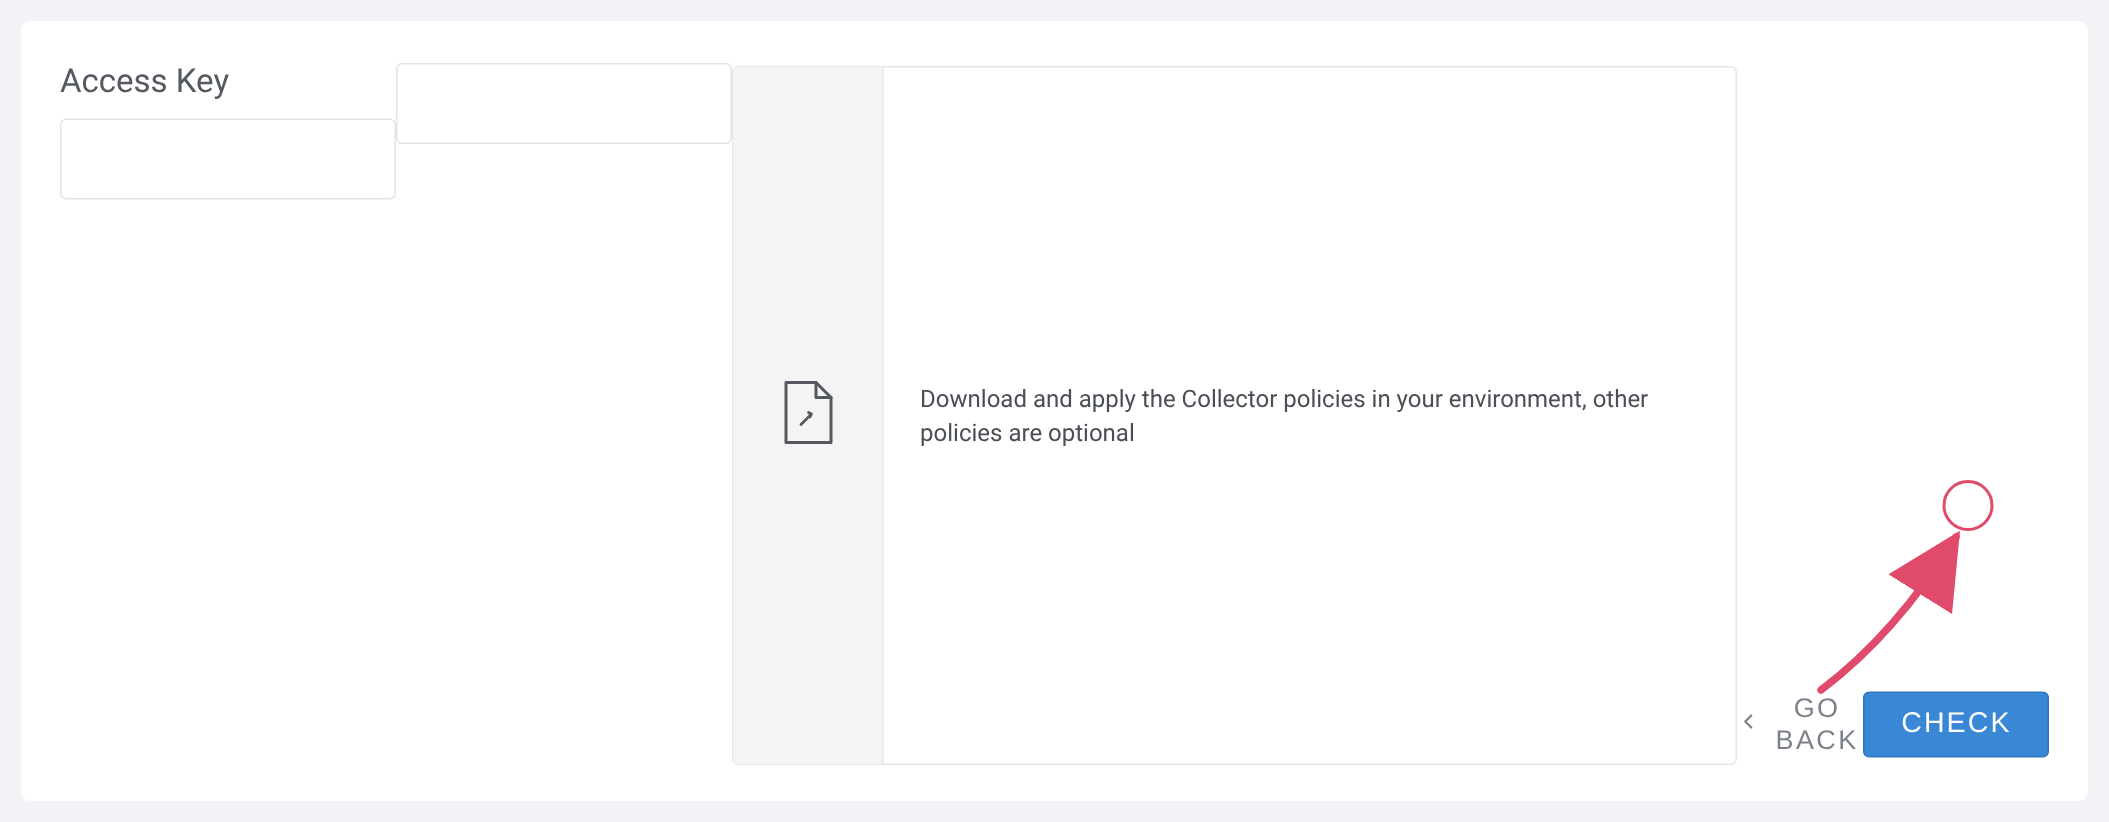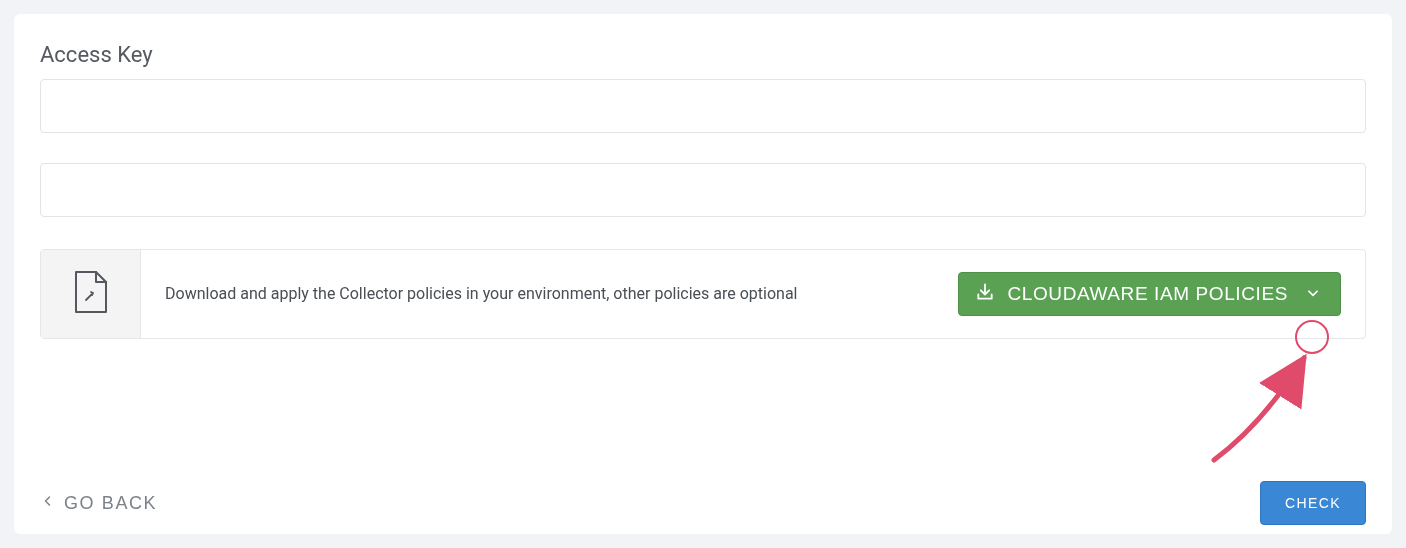--- a/index.html
+++ b/index.html
@@ -8,23 +8,22 @@
     background: #f1f3f6;
     font-family: -apple-system, BlinkMacSystemFont, "Segoe UI", Roboto, "Helvetica Neue", Arial, sans-serif;
     color: #4a4a4a;
     padding: 14px;
   }
   .card {
     background: #ffffff;
     border-radius: 6px;
     width: 100%;
     height: 100%;
-    padding: 28px 26px 9px 26px;
+    padding: 28px 26px 24px 26px;
     display: flex;
-    flex-direction: column;
     position: relative;
   }
   .form-group { margin-bottom: 30px; }
   .label {
     font-size: 22px;
     color: #555960;
     margin-bottom: 12px;
     display: block;
     font-weight: 400;
   }
@@ -109,21 +108,21 @@
     cursor: pointer;
     padding: 6px 2px;
   }
   .check-btn {
     background: #3a87d6;
     color: #fff;
     border: 1px solid #2f76c1;
     border-radius: 4px;
     height: 44px;
     padding: 0 24px;
-    font-size: 14px;
+    font-size: 19px;
     letter-spacing: 1.4px;
     cursor: pointer;
   }
 
   
   .anno-circle {
     position: absolute;
     width: 34px; height: 34px;
     border: 2px solid #e04a6b;
     border-radius: 50%;
@@ -153,37 +152,20 @@
       <span>
         <svg width="36" height="44" viewBox="0 0 36 44" fill="none" stroke="#55585e" stroke-width="2" stroke-linejoin="round" stroke-linecap="round">
           <path d="M3 2 H23 L33 12 V42 H3 Z"></path>
           <path d="M23 2 V12 H33"></path>
           <path d="M13 30 L20 23 M20 23 L18 22 M20 23 L19 25" stroke-width="1.8"></path>
         </svg>
       </span>
     </div>
     <div class="info-body">
       <div class="info-text">Download and apply the Collector policies in your environment, other policies are optional</div>
-      <button class="iam-btn">
-        <span>
-          <svg width="20" height="20" viewBox="0 0 24 24" fill="none" stroke="#ffffff" stroke-width="2.2" stroke-linecap="round" stroke-linejoin="round">
-            <path d="M12 3 V14"></path>
-            <path d="M7 10 L12 15 L17 10"></path>
-            <path d="M4 15 V20 H20 V15"></path>
-          </svg>
-        </span>
-        <span>CLOUDAWARE IAM POLICIES</span>
-        <span class="chev-wrap">
-          <span>
-            <svg width="14" height="14" viewBox="0 0 24 24" fill="none" stroke="#ffffff" stroke-width="3" stroke-linecap="round" stroke-linejoin="round">
-              <polyline points="5 9 12 16 19 9"></polyline>
-            </svg>
-          </span>
-        </span>
-      </button>
     </div>
   </div>
 
   <div class="footer-row">
     <button class="go-back">
       <span>
         <svg width="12" height="16" viewBox="0 0 24 24" fill="none" stroke="#7d818a" stroke-width="3" stroke-linecap="round" stroke-linejoin="round">
           <polyline points="15 4 7 12 15 20"></polyline>
         </svg>
       </span>

